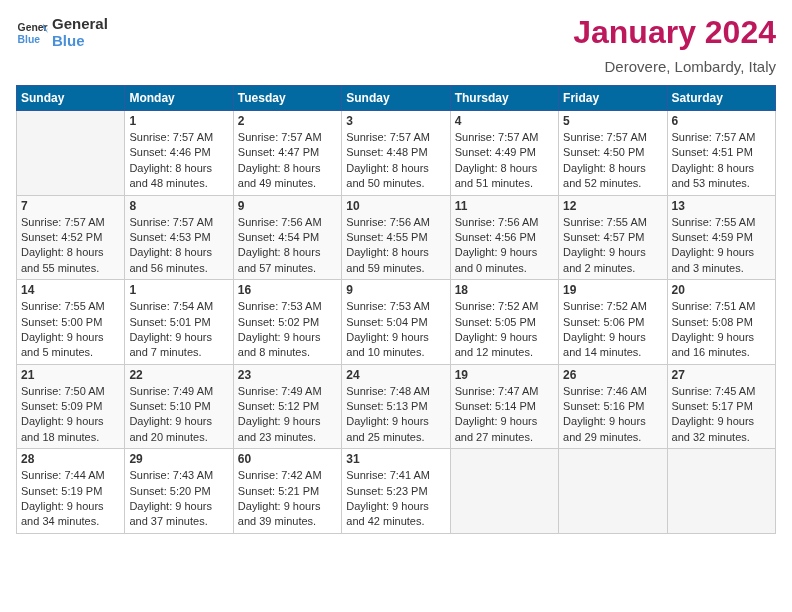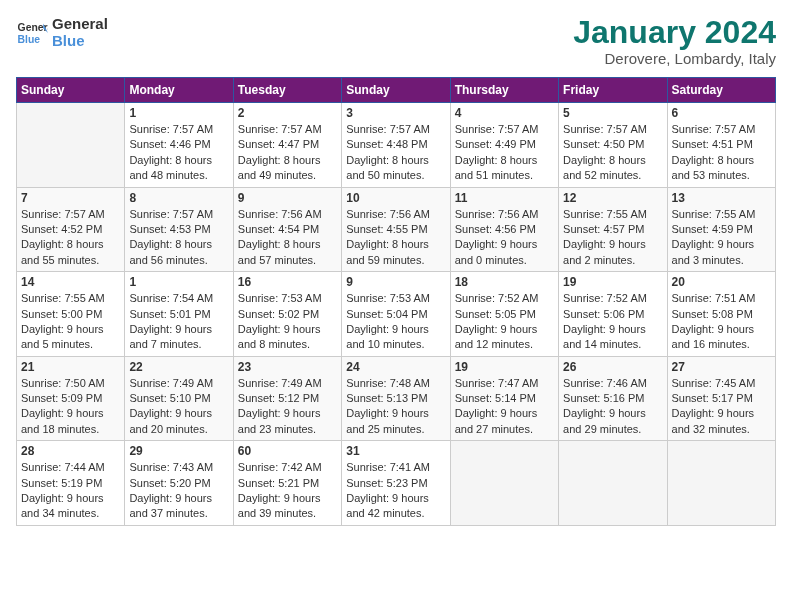--- a/index.html
+++ b/index.html
@@ -29,35 +29,35 @@
     .logo-icon {
       width: 32px;
       height: 32px;
     }
     .title-area {
       text-align: right;
     }
     .calendar-title {
       font-size: 32px;
       font-weight: bold;
-      color: #0f766e;
+      color: #be185d;
       line-height: 1;
     }
     .calendar-subtitle {
       font-size: 15px;
       color: #555;
-      margin-top: 2px;
+      margin-top: 10px;
     }
     table {
       width: 100%;
       border-collapse: collapse;
       table-layout: fixed;
     }
     thead tr th {
-      background-color: #701a75;
+      background-color: #0369a1;
       color: #fff;
       font-size: 12px;
       font-weight: bold;
       padding: 5px 4px;
       text-align: left;
       border: 1px solid #2d57a0;
     }
     tbody tr td {
       border: 1px solid #ccc;
       vertical-align: top;

